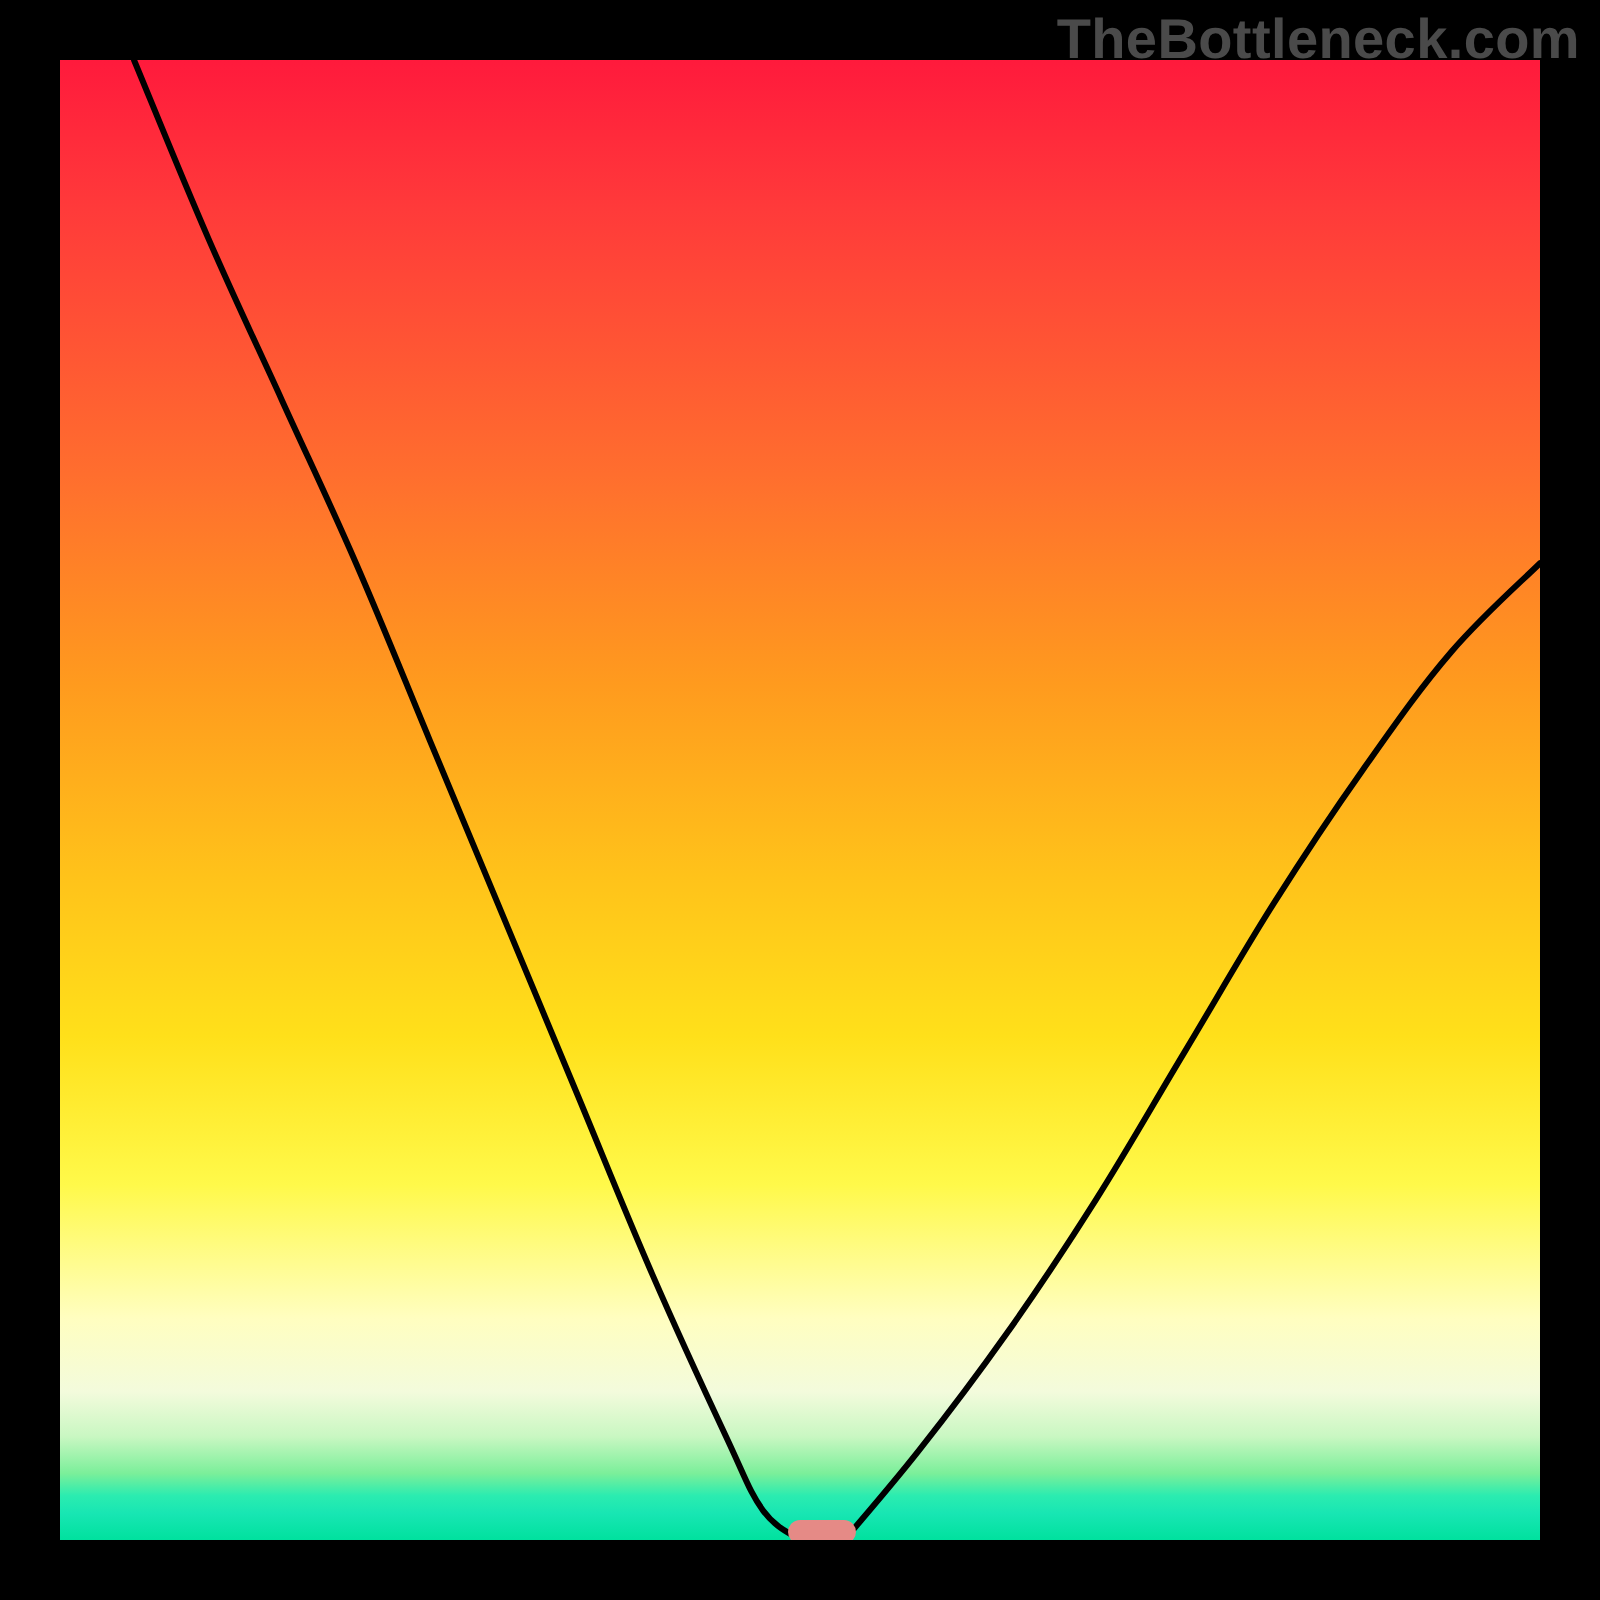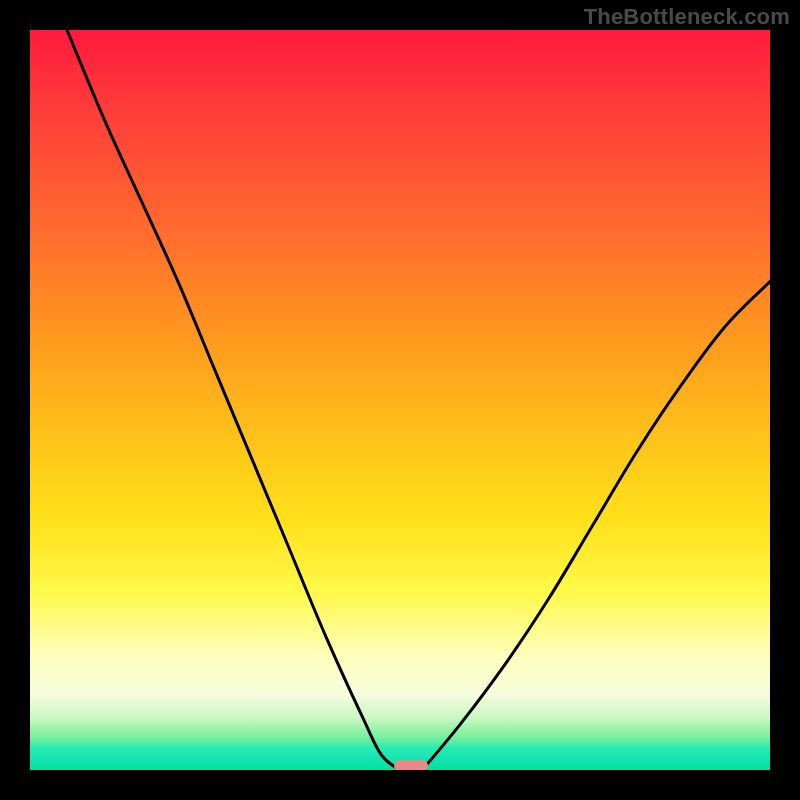--- a/index.html
+++ b/index.html
@@ -15,21 +15,21 @@
     position: relative;
     width: 800px;
     height: 800px;
     background: #000;
   }
   .watermark {
     position: absolute;
     top: 4px;
     right: 10px;
     color: #4a4a4a;
-    font-size: 22px;
+    font-size: 28px;
     font-weight: 600;
     letter-spacing: 0.2px;
     user-select: none;
   }
   .plot {
     position: absolute;
     left: 30px;
     top: 30px;
     width: 740px;
     height: 740px;

